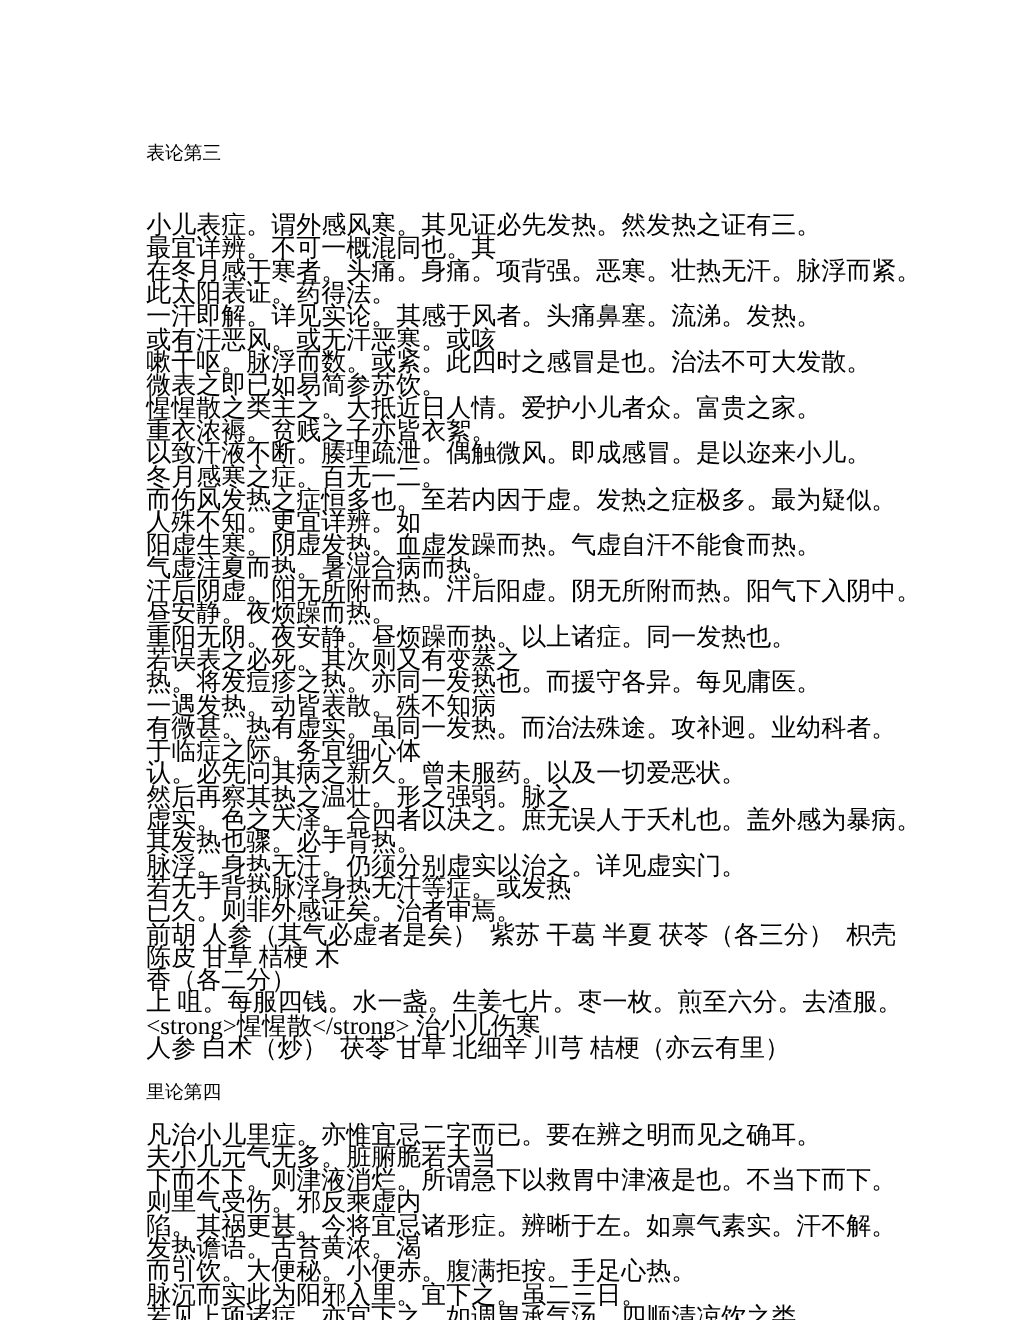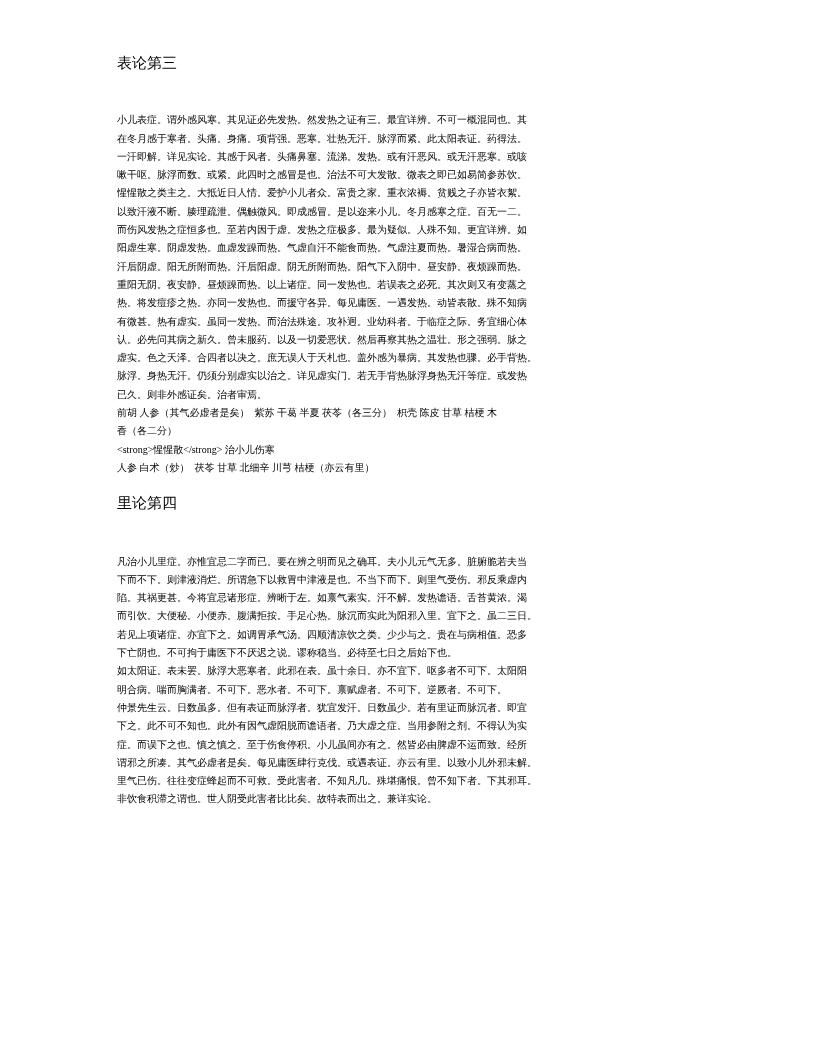--- a/index.html
+++ b/index.html
@@ -11,38 +11,38 @@
     width: 816px;
     height: 1056px;
     overflow: hidden;
     color: #000000;
     font-family: "Liberation Serif", "DejaVu Serif", serif;
   }
   .page {
     box-sizing: border-box;
     width: 816px;
     height: 840px;
-    padding: 54px 60px 0 117px;
+    padding: 114px 60px 0 117px;
   }
   .doc-text {
-    font-size: 10px;
+    font-size: 20px;
     line-height: 18.3px;
     white-space: pre-wrap;
     margin: 0;
     font-weight: normal;
     word-break: keep-all;
   }
   .section-heading {
     font-size: 15px;
     line-height: 18.3px;
     font-weight: normal;
     margin: 0;
   }
   #heading-biao { margin-bottom: 39px; }
-  #heading-li   { margin-top: 17px; margin-bottom: 40px; }
+  #heading-li   { margin-top: 17px; margin-bottom: 15px; }
 </style>
 </head>
 <body>
 
 <div class="page">
 
   <h2 class="section-heading" id="heading-biao">表论第三</h2>
 
   <p class="doc-text">小儿表症。谓外感风寒。其见证必先发热。然发热之证有三。最宜详辨。不可一概混同也。其
 在冬月感于寒者。头痛。身痛。项背强。恶寒。壮热无汗。脉浮而紧。此太阳表证。药得法。
@@ -59,20 +59,21 @@
 认。必先问其病之新久。曾未服药。以及一切爱恶状。然后再察其热之温壮。形之强弱。脉之
 虚实。色之夭泽。合四者以决之。庶无误人于夭札也。盖外感为暴病。其发热也骤。必手背热。
 脉浮。身热无汗。仍须分别虚实以治之。详见虚实门。若无手背热脉浮身热无汗等症。或发热
 已久。则非外感证矣。治者审焉。</p>
 
 
 
   <p class="doc-text">前胡 人参（其气必虚者是矣）  紫苏 干葛 半夏 茯苓（各三分）  枳壳 陈皮 甘草 桔梗 木
 香（各二分）</p>
 
+  <p class="doc-text">上 咀。每服四钱。水一盏。生姜七片。枣一枚。煎至六分。去渣服。</p>
 
   <p class="doc-text">&lt;strong&gt;惺惺散&lt;/strong&gt; 治小儿伤寒</p>
 
   <p class="doc-text">人参 白术（炒）  茯苓 甘草 北细辛 川芎 桔梗（亦云有里）</p>
 
 
   <h2 class="section-heading" id="heading-li">里论第四</h2>
 
   <p class="doc-text">凡治小儿里症。亦惟宜忌二字而已。要在辨之明而见之确耳。夫小儿元气无多。脏腑脆若夫当
 下而不下。则津液消烂。所谓急下以救胃中津液是也。不当下而下。则里气受伤。邪反乘虚内

